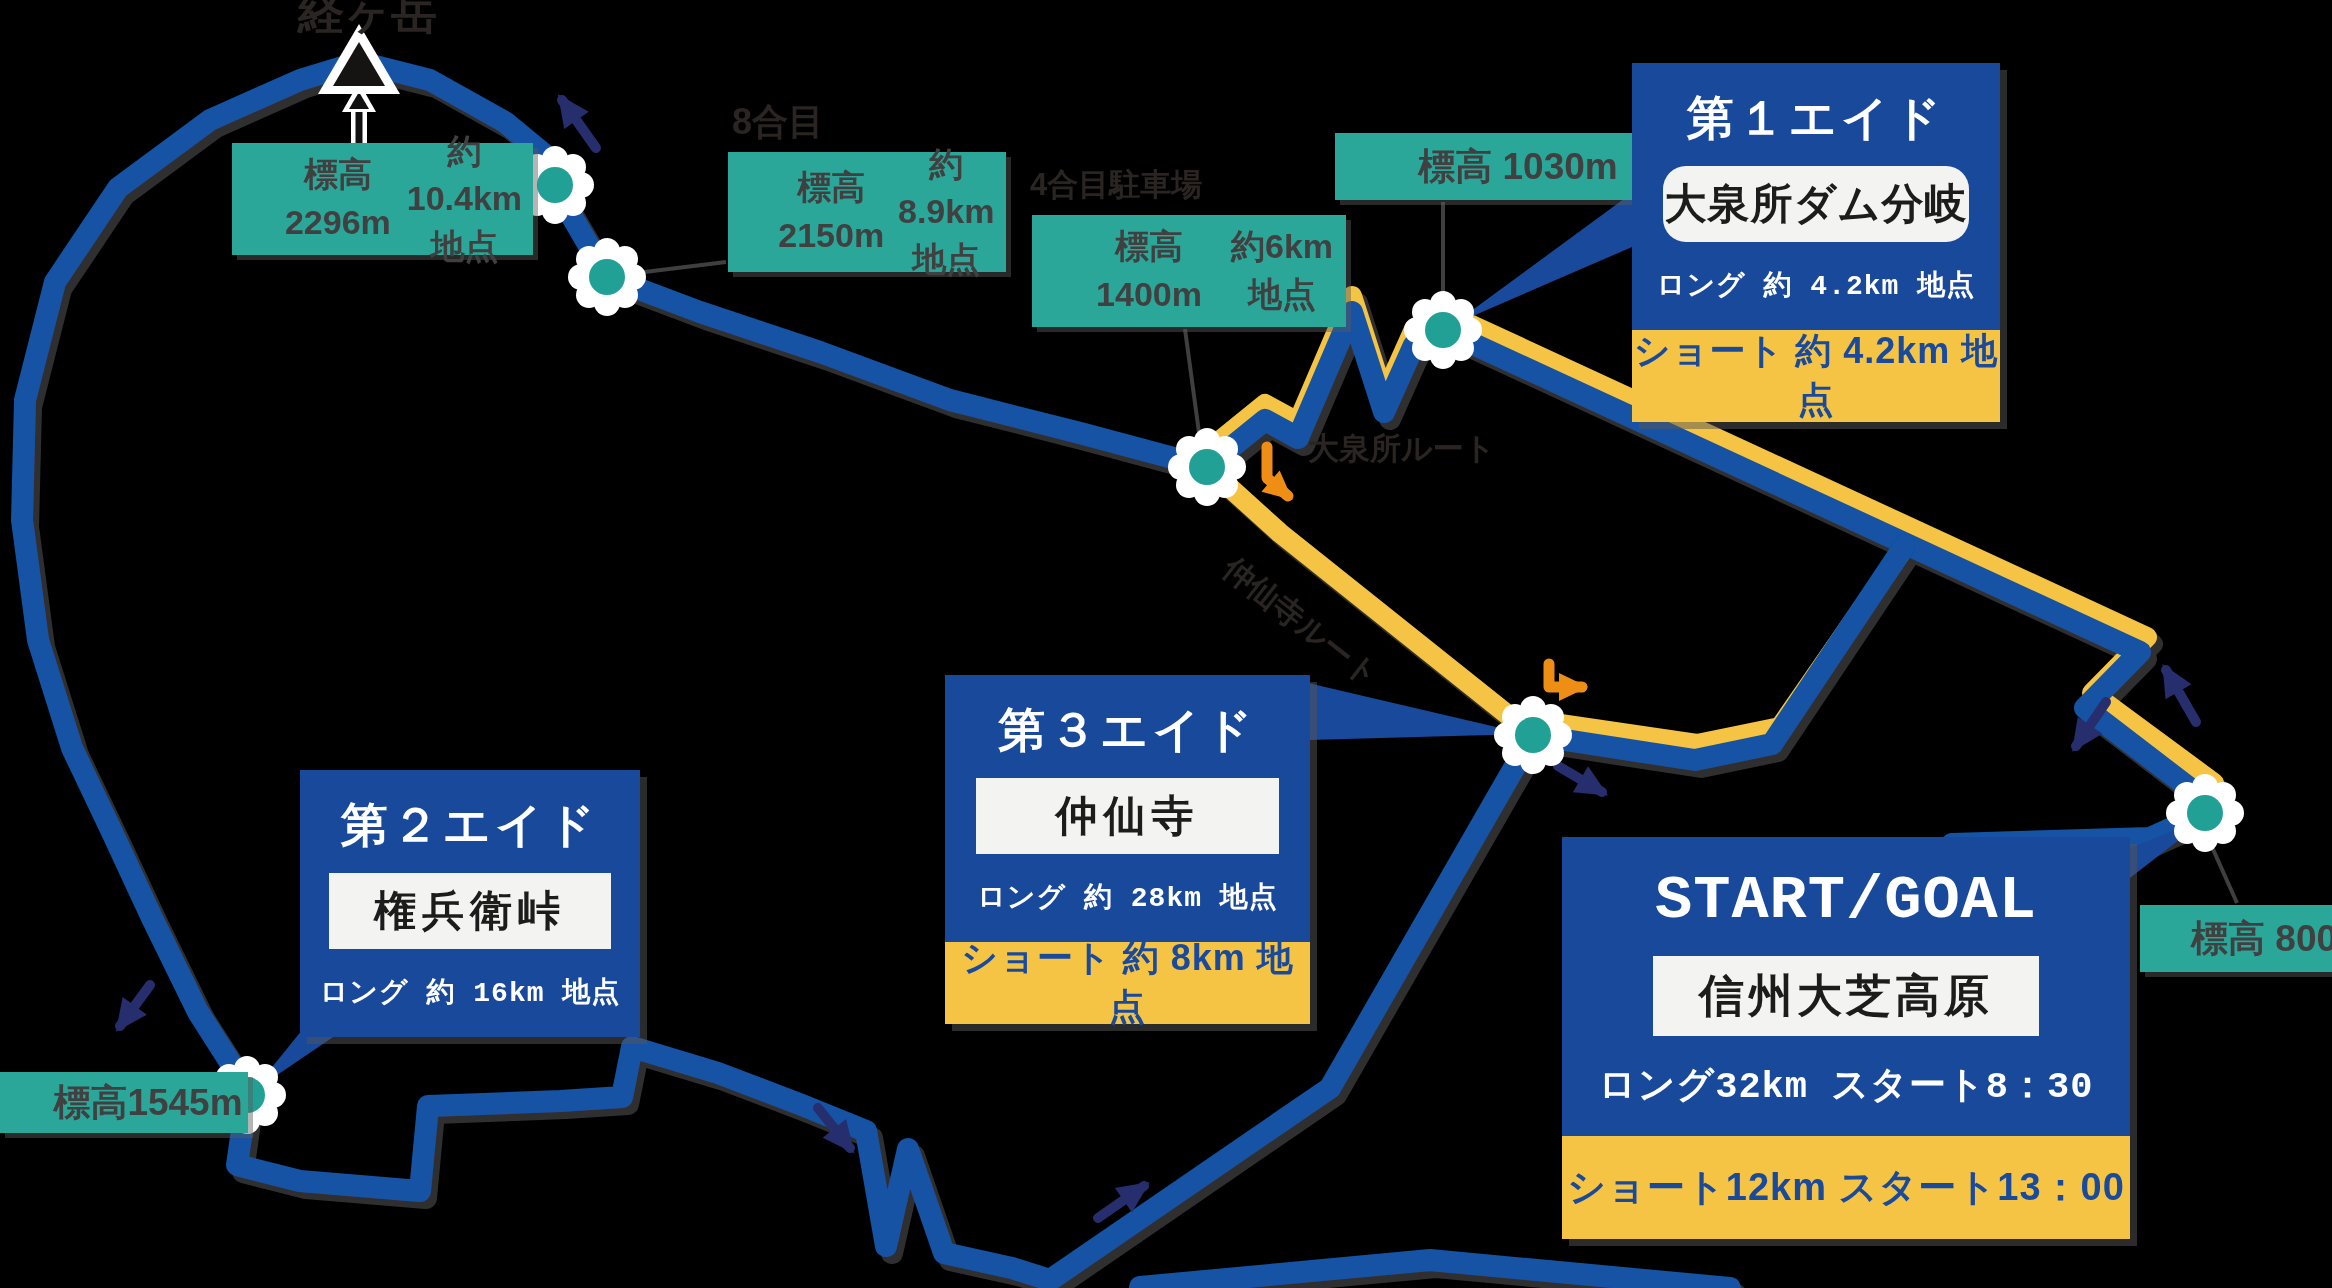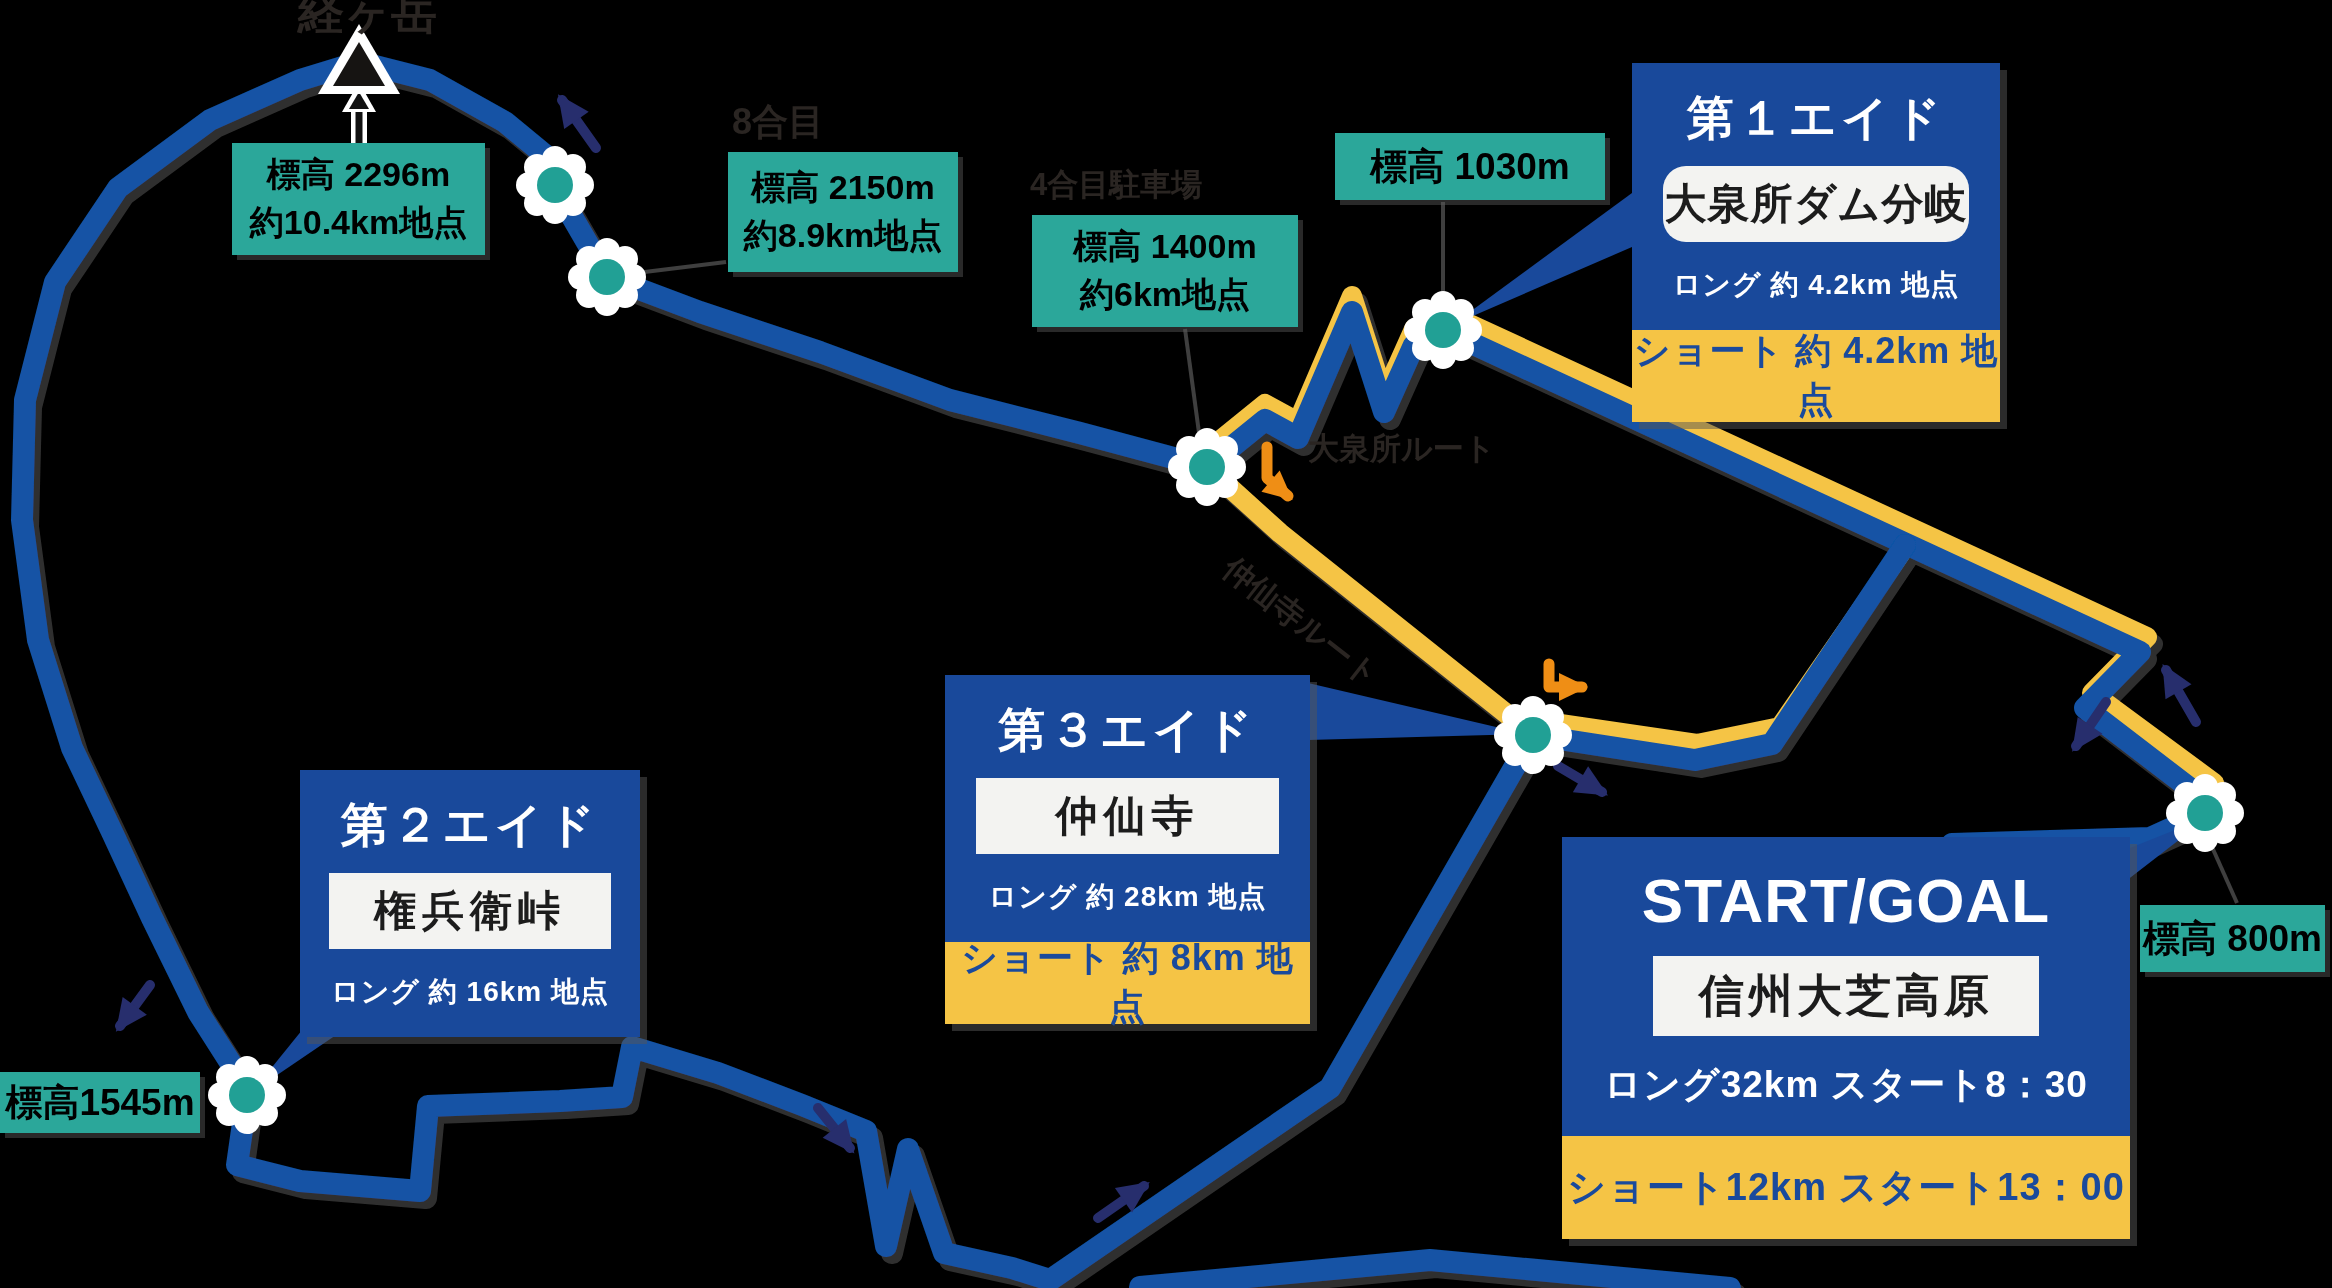--- a/index.html
+++ b/index.html
@@ -4,30 +4,31 @@
 <style>
   html,body{margin:0;padding:0;background:#000;}
   #stage{
     position:relative;width:2332px;height:1288px;background:#000;overflow:hidden;
     font-family:"Liberation Sans","DejaVu Sans",sans-serif;
   }
   #stage svg{position:absolute;left:0;top:0;}
 
   
   .elev{
-    position:absolute;background:#2ba79a;color:#000000;font-weight:bold;
-    display:flex;flex-direction:column;justify-content:center;align-items:center;
+    position:absolute;background:#2ba79a;color:#404040;font-weight:bold;
+    display:flex;justify-content:center;align-items:center;
     text-align:center;line-height:1.4;font-size:34px;
     box-shadow:5px 5px 0 rgba(92,92,92,.45);
+    padding-left:48px;
   }
   .elev.single{font-size:37px;}
 
   
   .aid{position:absolute;box-shadow:7px 7px 0 rgba(86,86,86,.5);}
-  .aid-blue{background:#19499b;padding:18px 0 26px 0;}
+  .aid-blue{background:#19499b;padding:18px 0 26px 0;font-family:Liberation Mono, monospace;}
   .aid-title{color:#fff;font-weight:bold;font-size:47px;text-align:center;letter-spacing:4px;margin:6px 0 16px 0;}
   .plate{background:#f3f3f1;color:#1c1c1c;font-weight:bold;font-size:42px;text-align:center;
          width:83%;margin:0 auto;padding:10px 0;letter-spacing:6px;}
   .aid-long{color:#fff;font-weight:bold;font-size:28px;text-align:center;margin-top:24px;letter-spacing:1px;}
   .aid-short{background:#f5c445;color:#1a4a9c;font-weight:bold;font-size:36px;text-align:center;
              display:flex;align-items:center;justify-content:center;letter-spacing:1px;}
 
   .start .aid-title{font-size:62px;letter-spacing:1px;margin:10px 0 20px 0;}
   .start .plate{font-size:45px;letter-spacing:4px;width:68%;}
   .start .aid-long{font-size:37px;}

